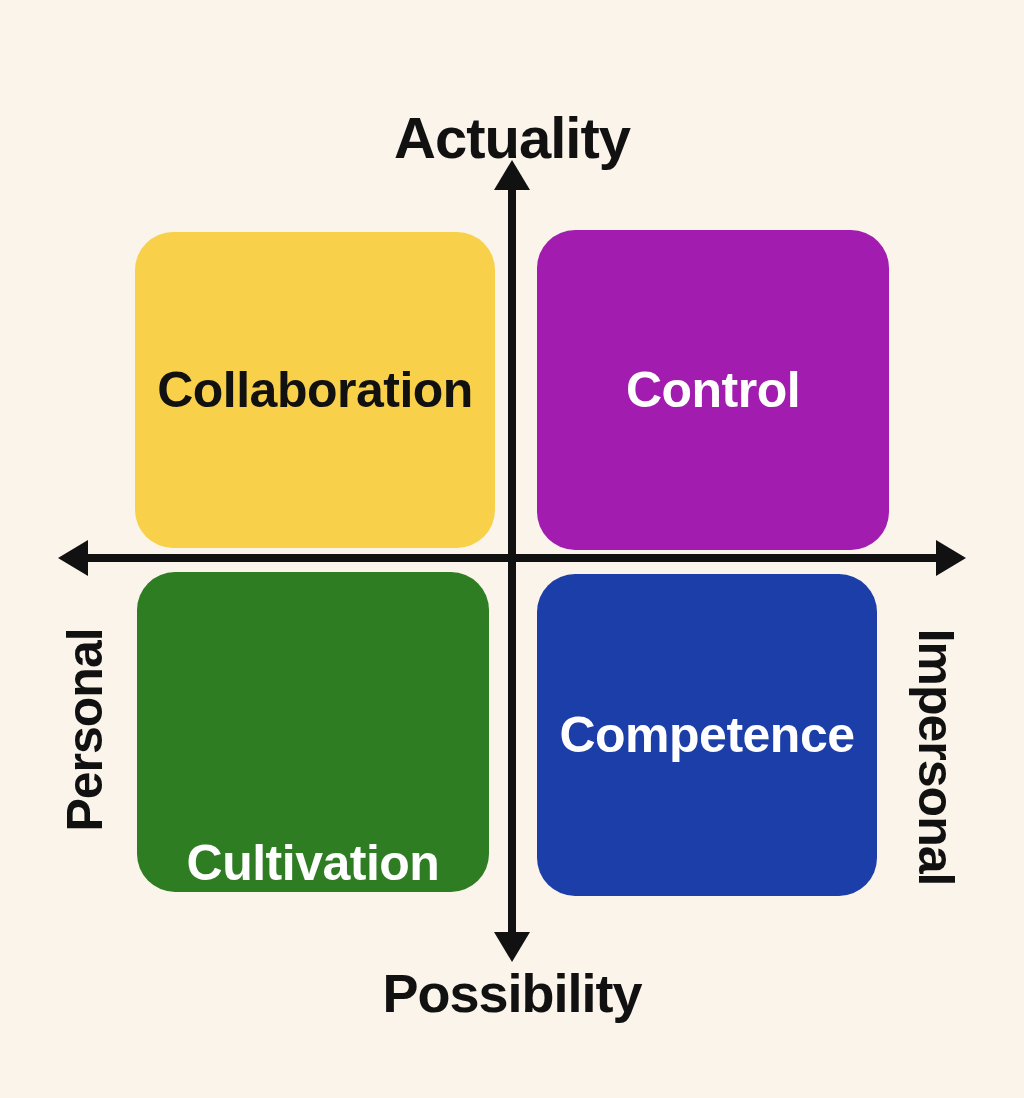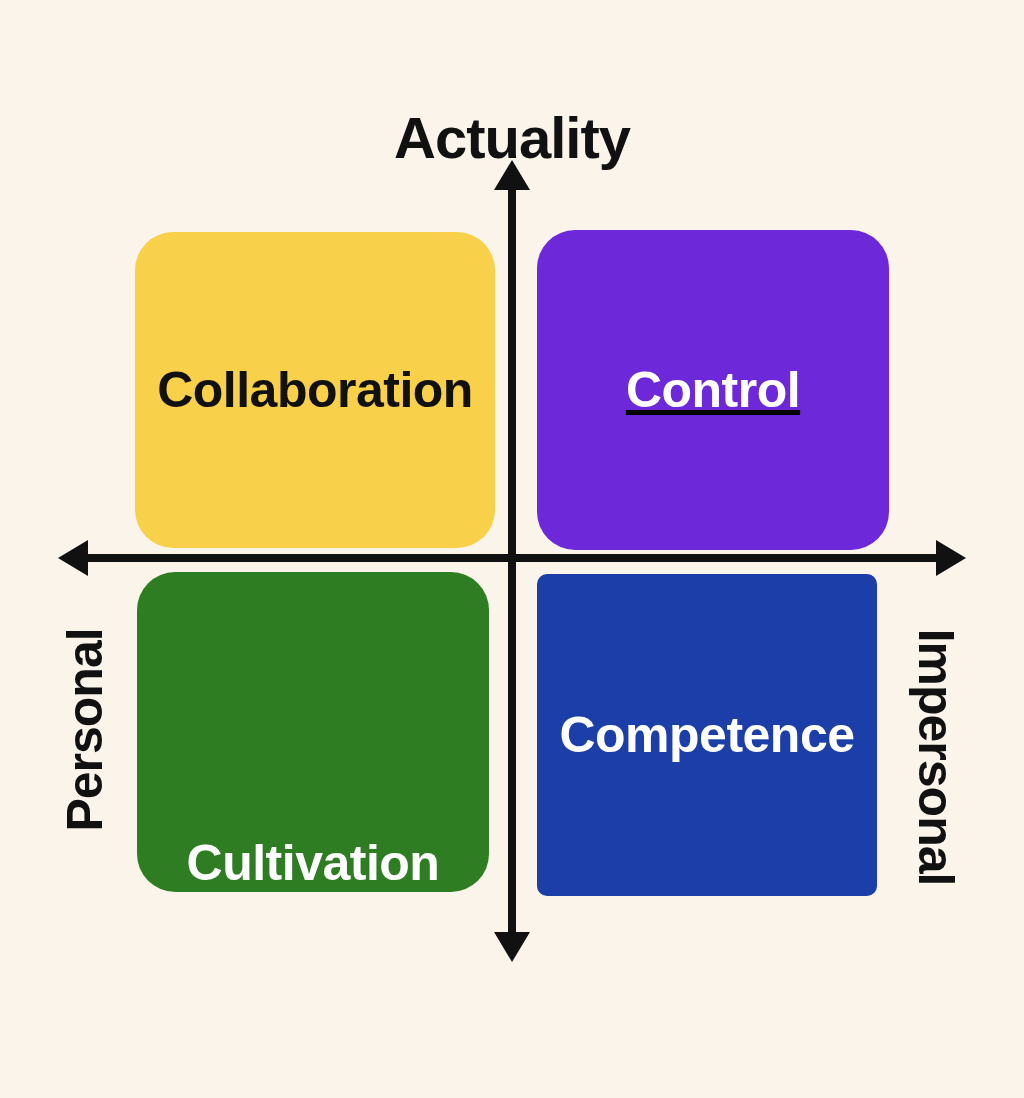--- a/index.html
+++ b/index.html
@@ -54,21 +54,21 @@
   }
   .quad span {
     font-size: 50px;
     font-weight: 700;
     letter-spacing: -0.5px;
     white-space: nowrap;
   }
   .q-tl { left: 135px; top: 232px; width: 360px; height: 316px; }
   .q-tr { left: 537px; top: 230px; width: 352px; height: 320px; }
   .q-bl { left: 137px; top: 572px; width: 352px; height: 320px; align-items: flex-end; }
-  .q-br { left: 537px; top: 574px; width: 340px; height: 322px; border-radius: 10px; }
+  .q-br { left: 537px; top: 574px; width: 340px; height: 322px; }
 
   
   .vline {
     position: absolute;
     left: 508px; top: 185px;
     width: 8px; height: 752px;
     background: #111111;
     z-index: 2;
   }
   .hline {
@@ -105,28 +105,29 @@
     border-bottom: 18px solid transparent;
     border-left: 30px solid #111111;
   }
 </style>
 </head>
 <body>
 
 <div class="canvas">
 
   <div class="axis-label top">Actuality</div>
+  <div class="axis-label bottom">Possibility</div>
   <div class="axis-label left">Personal</div>
   <div class="axis-label right">Impersonal</div>
 
   <div class="quad q-tl" style="background-color: rgb(248, 208, 74);">
     <span style="color: rgb(17, 17, 17);">Collaboration</span>
   </div>
 
-  <div class="quad q-tr" style="background-color: #6d28d9; text-decoration: underline;">
+  <div class="quad q-tr" style="background-color: #a21caf;">
     <span style="color: rgb(255, 255, 255);">Control</span>
   </div>
 
   <div class="quad q-bl" style="background-color: rgb(46, 125, 34);">
     <span style="color: rgb(255, 255, 255);">Cultivation</span>
   </div>
 
   <div class="quad q-br" style="background-color: rgb(27, 62, 169);">
     <span style="color: rgb(255, 255, 255);">Competence</span>
   </div>

